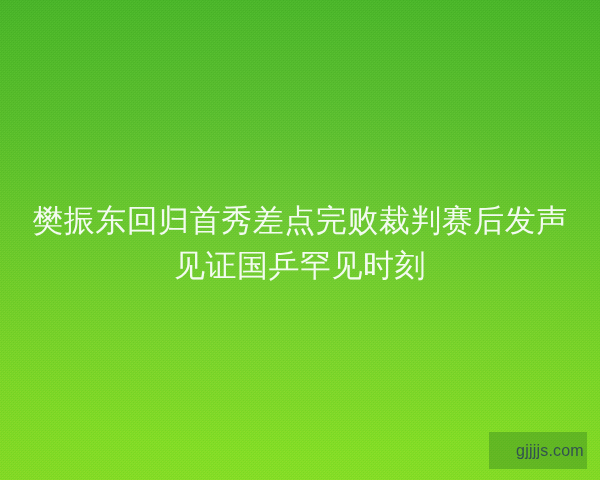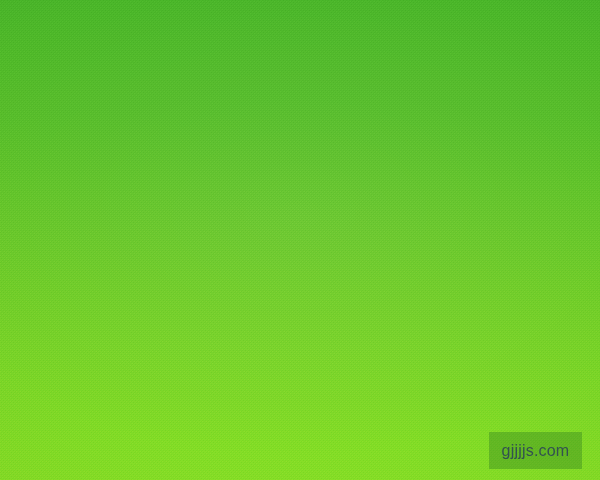--- a/index.html
+++ b/index.html
@@ -113,26 +113,27 @@
     padding: 0 18px;
     box-sizing: border-box;
     white-space: pre-line;
   }
 
   
   #watermark {
     position: absolute;
     left: 489px;
     top: 432px;
-    width: 93px;
+    width: 74px;
     height: 37px;
     background: rgba(28, 104, 30, 0.30);
     display: flex;
     align-items: center;
     justify-content: center;
+    padding-left: 24px;
   }
 
   #watermark-text {
     color: #2f4a54;
     font-size: 16px;
     line-height: 16px;
     font-weight: 400;
     letter-spacing: 0.2px;
     opacity: 0.92;
   }
@@ -140,18 +141,19 @@
 </head>
 <body>
 
 <div id="poster">
 
   <div id="gradient-layer"></div>
   <div id="vignette-layer"></div>
   <div id="noise-layer"></div>
   <div id="noise-layer-2"></div>
 
+  <div id="headline">樊振东回归首秀差点完败裁判赛后发声见证国乒罕见时刻</div>
 
   <div id="watermark">
     <span id="watermark-text">gjjjjs.com</span>
   </div>
 
 </div>
 
 </body></html>

